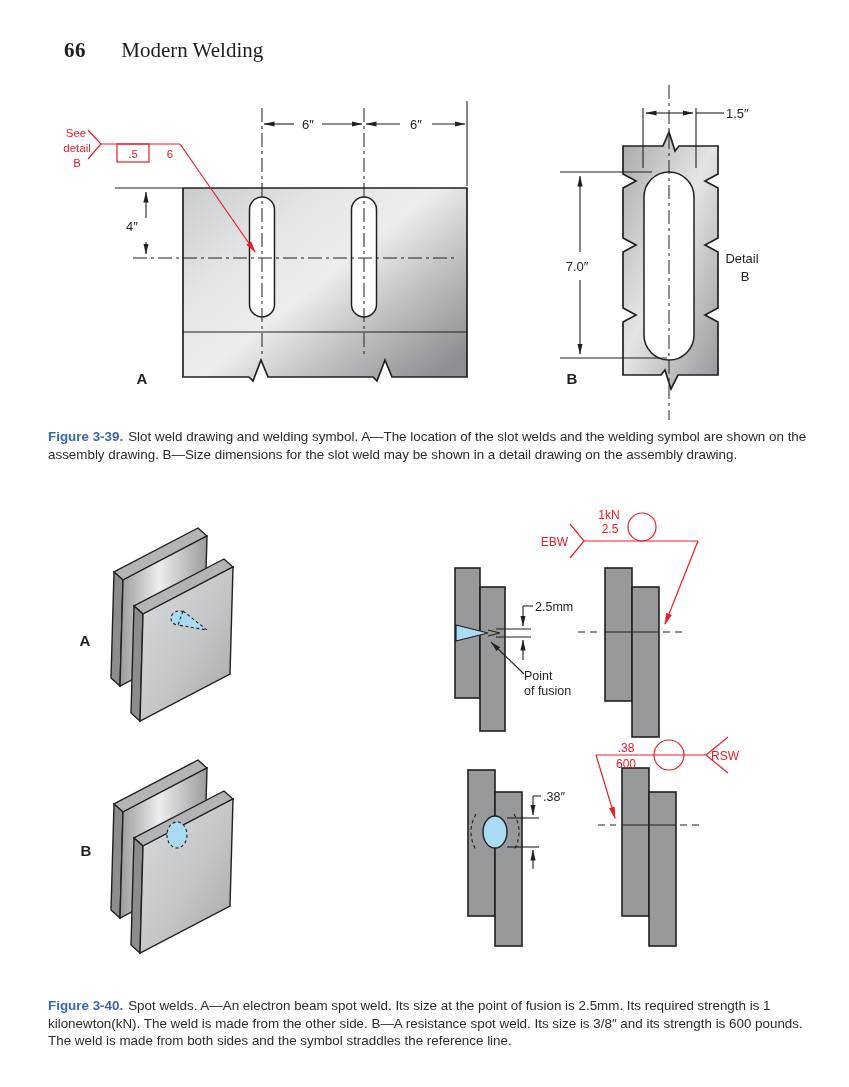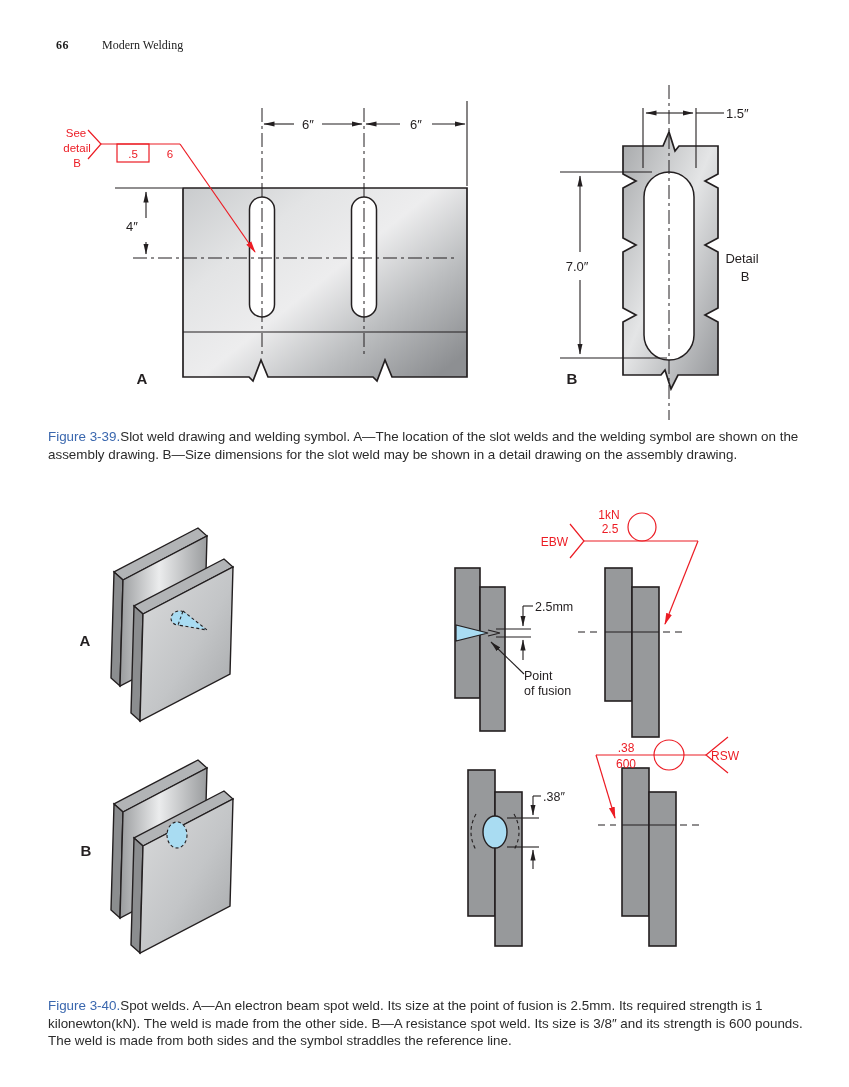--- a/index.html
+++ b/index.html
@@ -1,23 +1,23 @@
 <!DOCTYPE html>
 <html style="--c-red: #EC1C24; --c-nugget_blue: #A9DCF2; --c-caption_blue: #3A67AE; --c-ink: #231F20;"><head>
 <meta charset="utf-8">
 <style>
   html,body{margin:0;padding:0;background:#ffffff;}
   .page{position:relative;width:849px;height:1087px;background:#fff;overflow:hidden;
         font-family:"Liberation Sans",sans-serif;}
   .art{position:absolute;left:0;top:0;}
-  .hdr{position:absolute;left:56px;top:38px;width:400px;
-       font-family:"Liberation Serif",serif;font-size:12px;color:#1d1d1d;}
+  .hdr{position:absolute;left:64px;top:38px;width:400px;
+       font-family:"Liberation Serif",serif;font-size:21px;color:#1d1d1d;}
   .hdr .num{font-weight:bold;margin-right:30px;letter-spacing:.5px;}
   .cap{position:absolute;left:48px;width:780px;font-size:13.4px;line-height:17.6px;color:#2b2b2b;}
-  .cap .lbl{color:var(--c-caption_blue);font-weight:normal;}
+  .cap .lbl{color:var(--c-caption_blue);font-weight:bold;margin-right:5px;}
   .cap39{top:428px;}
   .cap40{top:997px;}
 
   
   .t13{font-family:"Liberation Sans",sans-serif;font-size:13px;fill:#231f20;}
   .t12{font-family:"Liberation Sans",sans-serif;font-size:12.5px;fill:#231f20;}
   .b15{font-family:"Liberation Sans",sans-serif;font-size:15px;font-weight:bold;fill:#231f20;}
   .rt{font-family:"Liberation Sans",sans-serif;font-size:11.5px;fill:var(--c-red);}
   .rt12{font-family:"Liberation Sans",sans-serif;font-size:12px;fill:var(--c-red);}
   .ln{stroke:#231f20;stroke-width:1.1;fill:none;}

